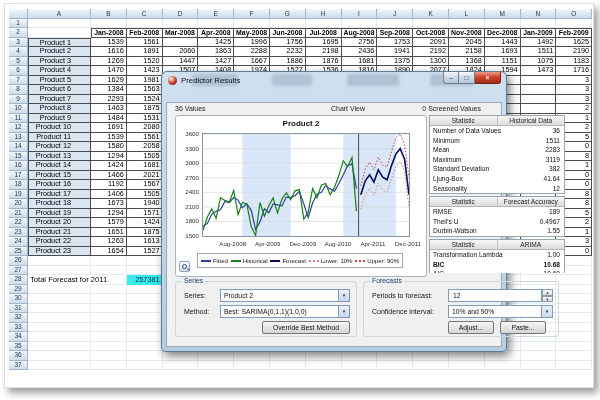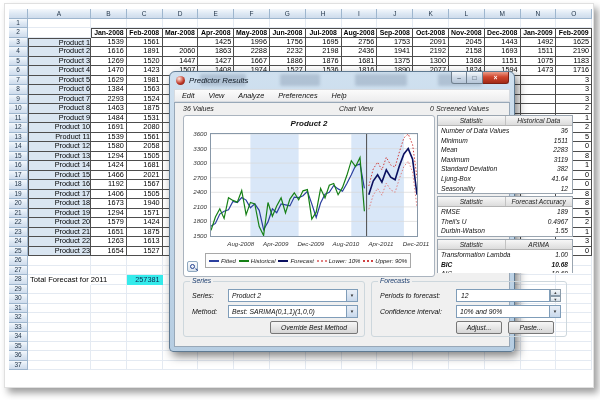--- a/index.html
+++ b/index.html
@@ -15,29 +15,29 @@
   .gh { background:linear-gradient(#f4f8fc,#dce7f3 55%,#cfdcec); border-right:1px solid #9eb6ce; border-bottom:1px solid #9eb6ce;
         font-size:6.5px; color:#24374b; text-align:center; line-height:9px; }
   .gut { line-height:8.5px; }
   .cell { background:#fff; border-right:1px solid #e4eaf2; border-bottom:1px solid #e4eaf2;
           font-size:7.3px; color:#000; line-height:8.5px; overflow:hidden; }
   .tcell { border-right:1px solid #4d4d4d; border-bottom:1px solid #4d4d4d; text-align:right; padding-right:2px; }
   .ttop  { border-top:1px solid #4d4d4d; }
   .tleft { border-left:1px solid #4d4d4d; }
   .mh    { text-align:center; padding-right:0; font-weight:bold; font-size:6.9px; }
   .pcell { background:#d9e5f1; border-left:1px solid #4d4d4d; border-right:1px solid #4d4d4d;
-           border-bottom:1px solid #4d4d4d; text-align:right; padding-right:0; }
+           border-bottom:1px solid #4d4d4d; text-align:right; padding-right:19px; }
   .lbl   { overflow:visible; white-space:nowrap; position:relative; z-index:2; font-size:7.6px;
            padding-left:2px; border:none; line-height:9.5px;}
   .total { background:#35ebeb; text-align:right; padding-right:3px; color:#0c2a52; line-height:9.5px; border:none;}
 
   
-  #dlg { position:absolute; left:164px; top:67px; width:346px; height:281px;
+  #dlg { position:absolute; left:156px; top:67px; width:346px; height:281px;
          background:linear-gradient(#cfe0ef,#b6cde2); border:1px solid #5f7a92; border-radius:6px 6px 4px 4px;
-         box-shadow:3px 4px 10px rgba(0,0,0,0.5);font-style:italic; }
+         box-shadow:3px 4px 10px rgba(0,0,0,0.5); }
   #titlebar { position:absolute; left:0; top:0; right:0; height:17px; overflow:hidden; border-radius:5px 5px 0 0;}
   .blob { position:absolute; top:2px; height:12px; background:rgba(55,75,105,0.20); filter:blur(1.6px); border-radius:2px; }
   #dlg-icon { position:absolute; left:6px; top:4px; width:9px; height:9px; border-radius:50%;
               background:radial-gradient(circle at 35% 30%, #ffe8e0, #c23b2a 55%, #5e120a); }
   #dlg-title { position:absolute; left:19px; top:4px; font-size:7.8px; color:#0d1620; }
   #winbtns { position:absolute; right:5px; top:0; display:flex; }
   .wbtn { height:12px; border:1px solid #70808f; border-top:none; font-size:6.5px; line-height:11px; text-align:center;
           color:#2d3c4c; background:linear-gradient(#f4f8fb,#cdd9e6 50%,#b6c6d8); }
   .wbtn.min { width:16px; border-radius:0 0 0 3px; }
   .wbtn.max { width:16px; border-left:none; }
@@ -722,27 +722,20 @@
       <div class="blob" style="left:185px;width:52px"></div>
       <div class="blob" style="left:268px;width:44px"></div>
     </div>
     <div id="dlg-icon"></div>
     <div id="dlg-title">Predictor Results</div>
     <div id="winbtns">
       <div class="wbtn min">–</div>
       <div class="wbtn max">□</div>
       <div class="wbtn close">×</div>
     </div>
-    <div id="menubar">
-        <div class="menu-item">Edit</div>
-        <div class="menu-item">View</div>
-        <div class="menu-item">Analyze</div>
-        <div class="menu-item">Preferences</div>
-        <div class="menu-item">Help</div>
-      </div>
 
     <div id="client">
       <div id="status-values">36 Values</div>
       <div id="status-view">Chart View</div>
       <div id="status-screened">0 Screened Values</div>
 
       <div id="chart-group">
         <div id="chart-title">Product 2</div>
         <div id="plot">
           <svg id="plot-svg" width="206" height="102" viewBox="0 0 206 102" preserveAspectRatio="none">

